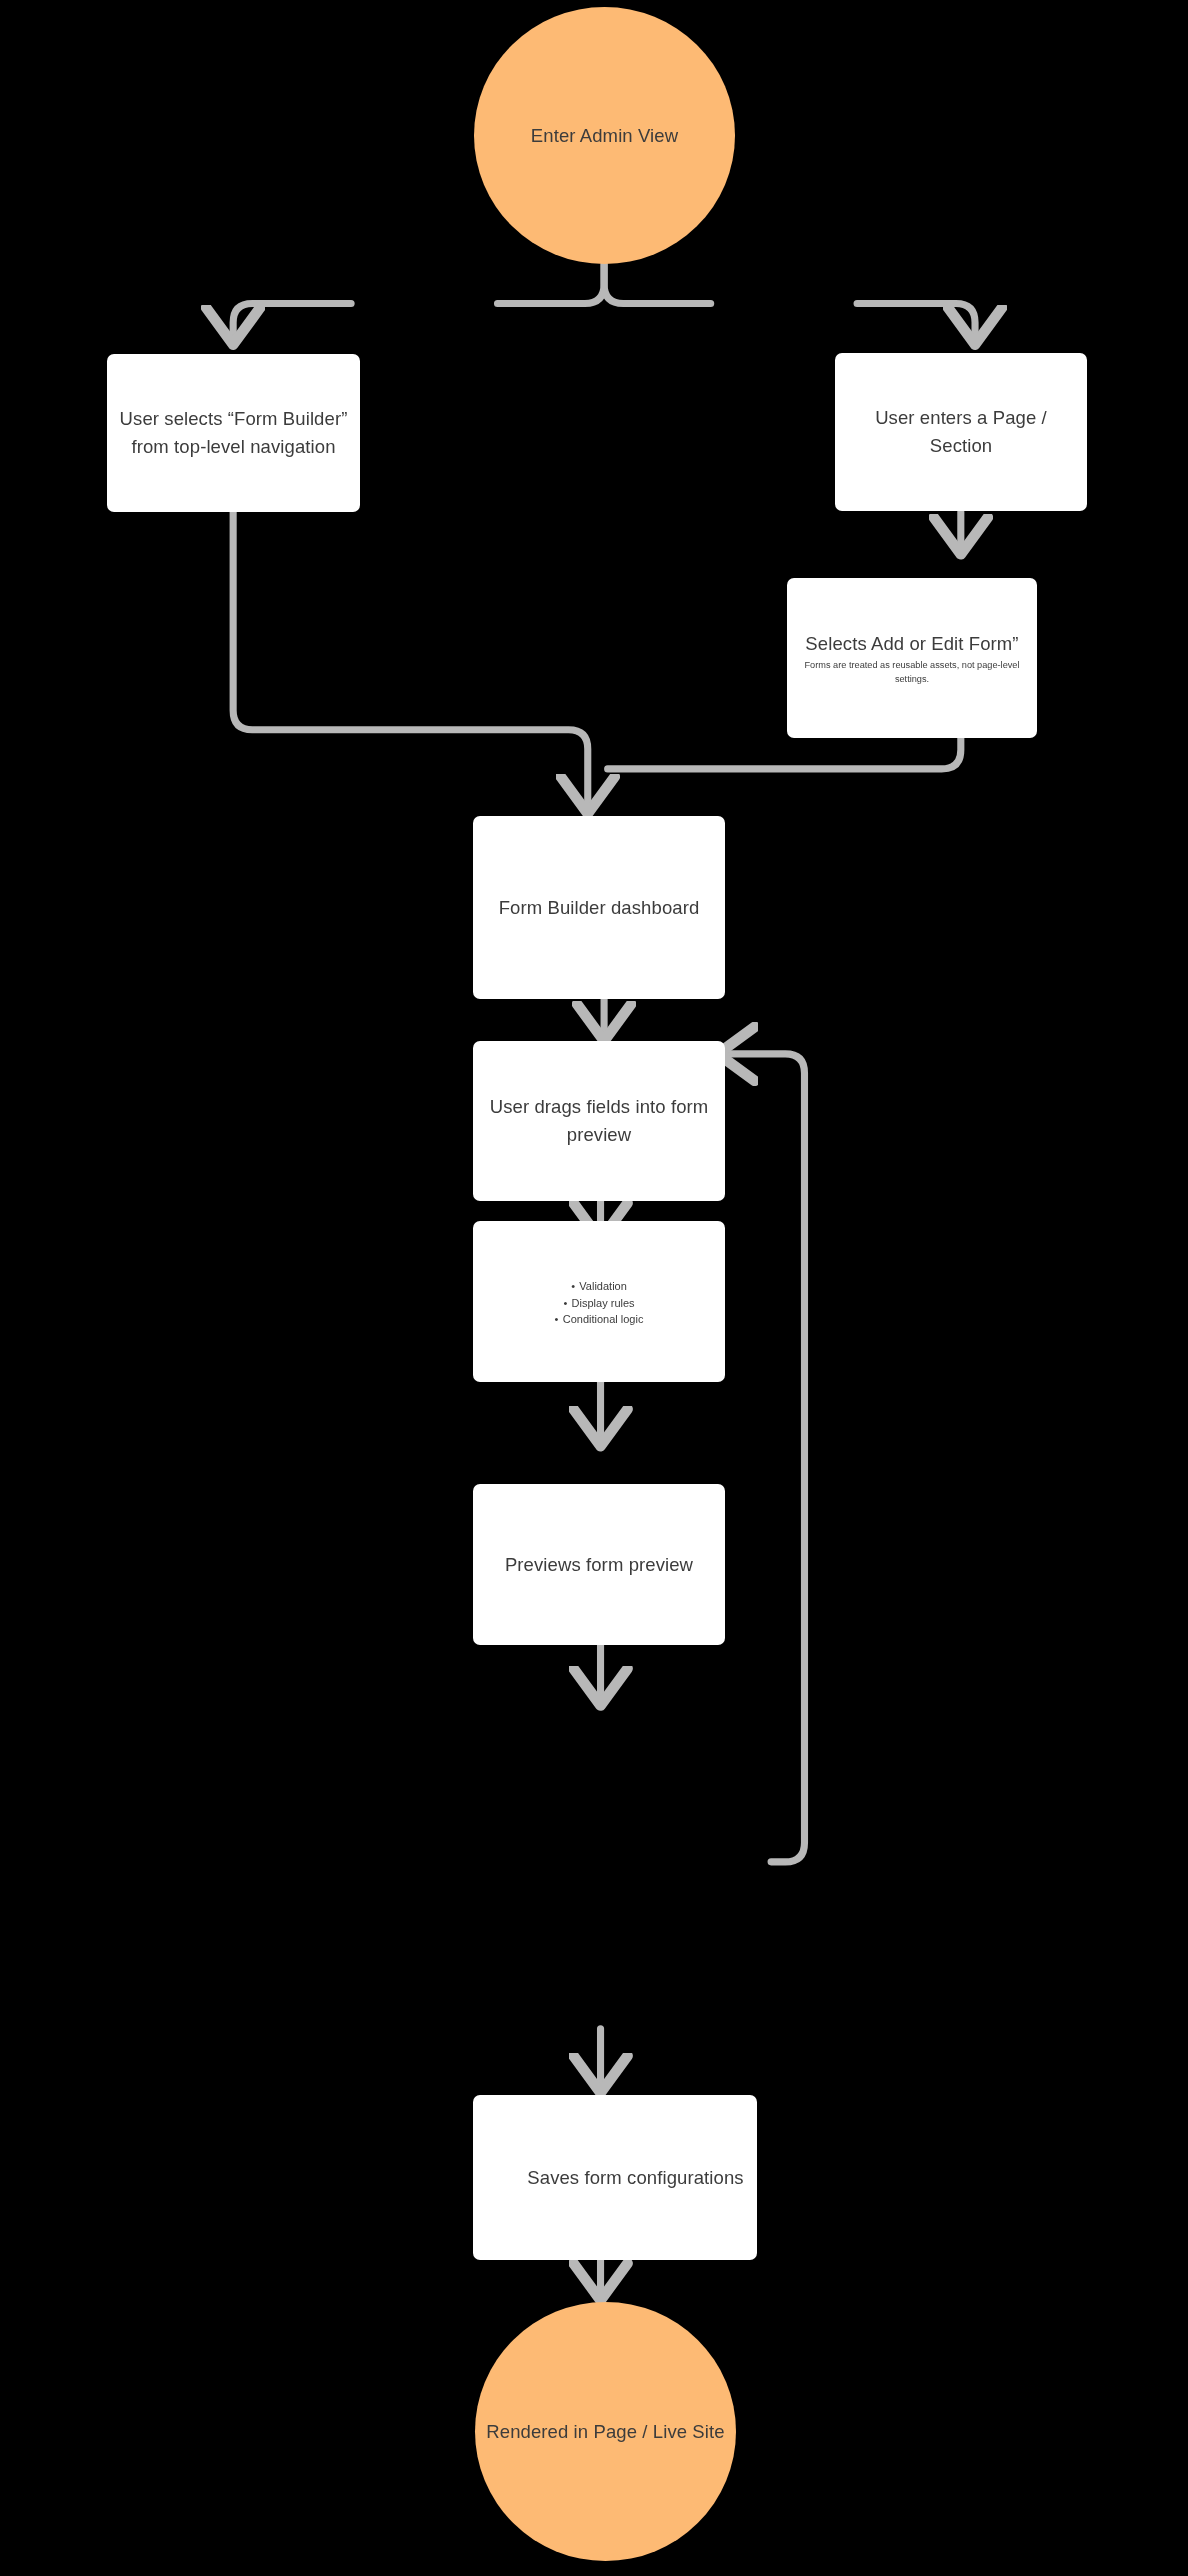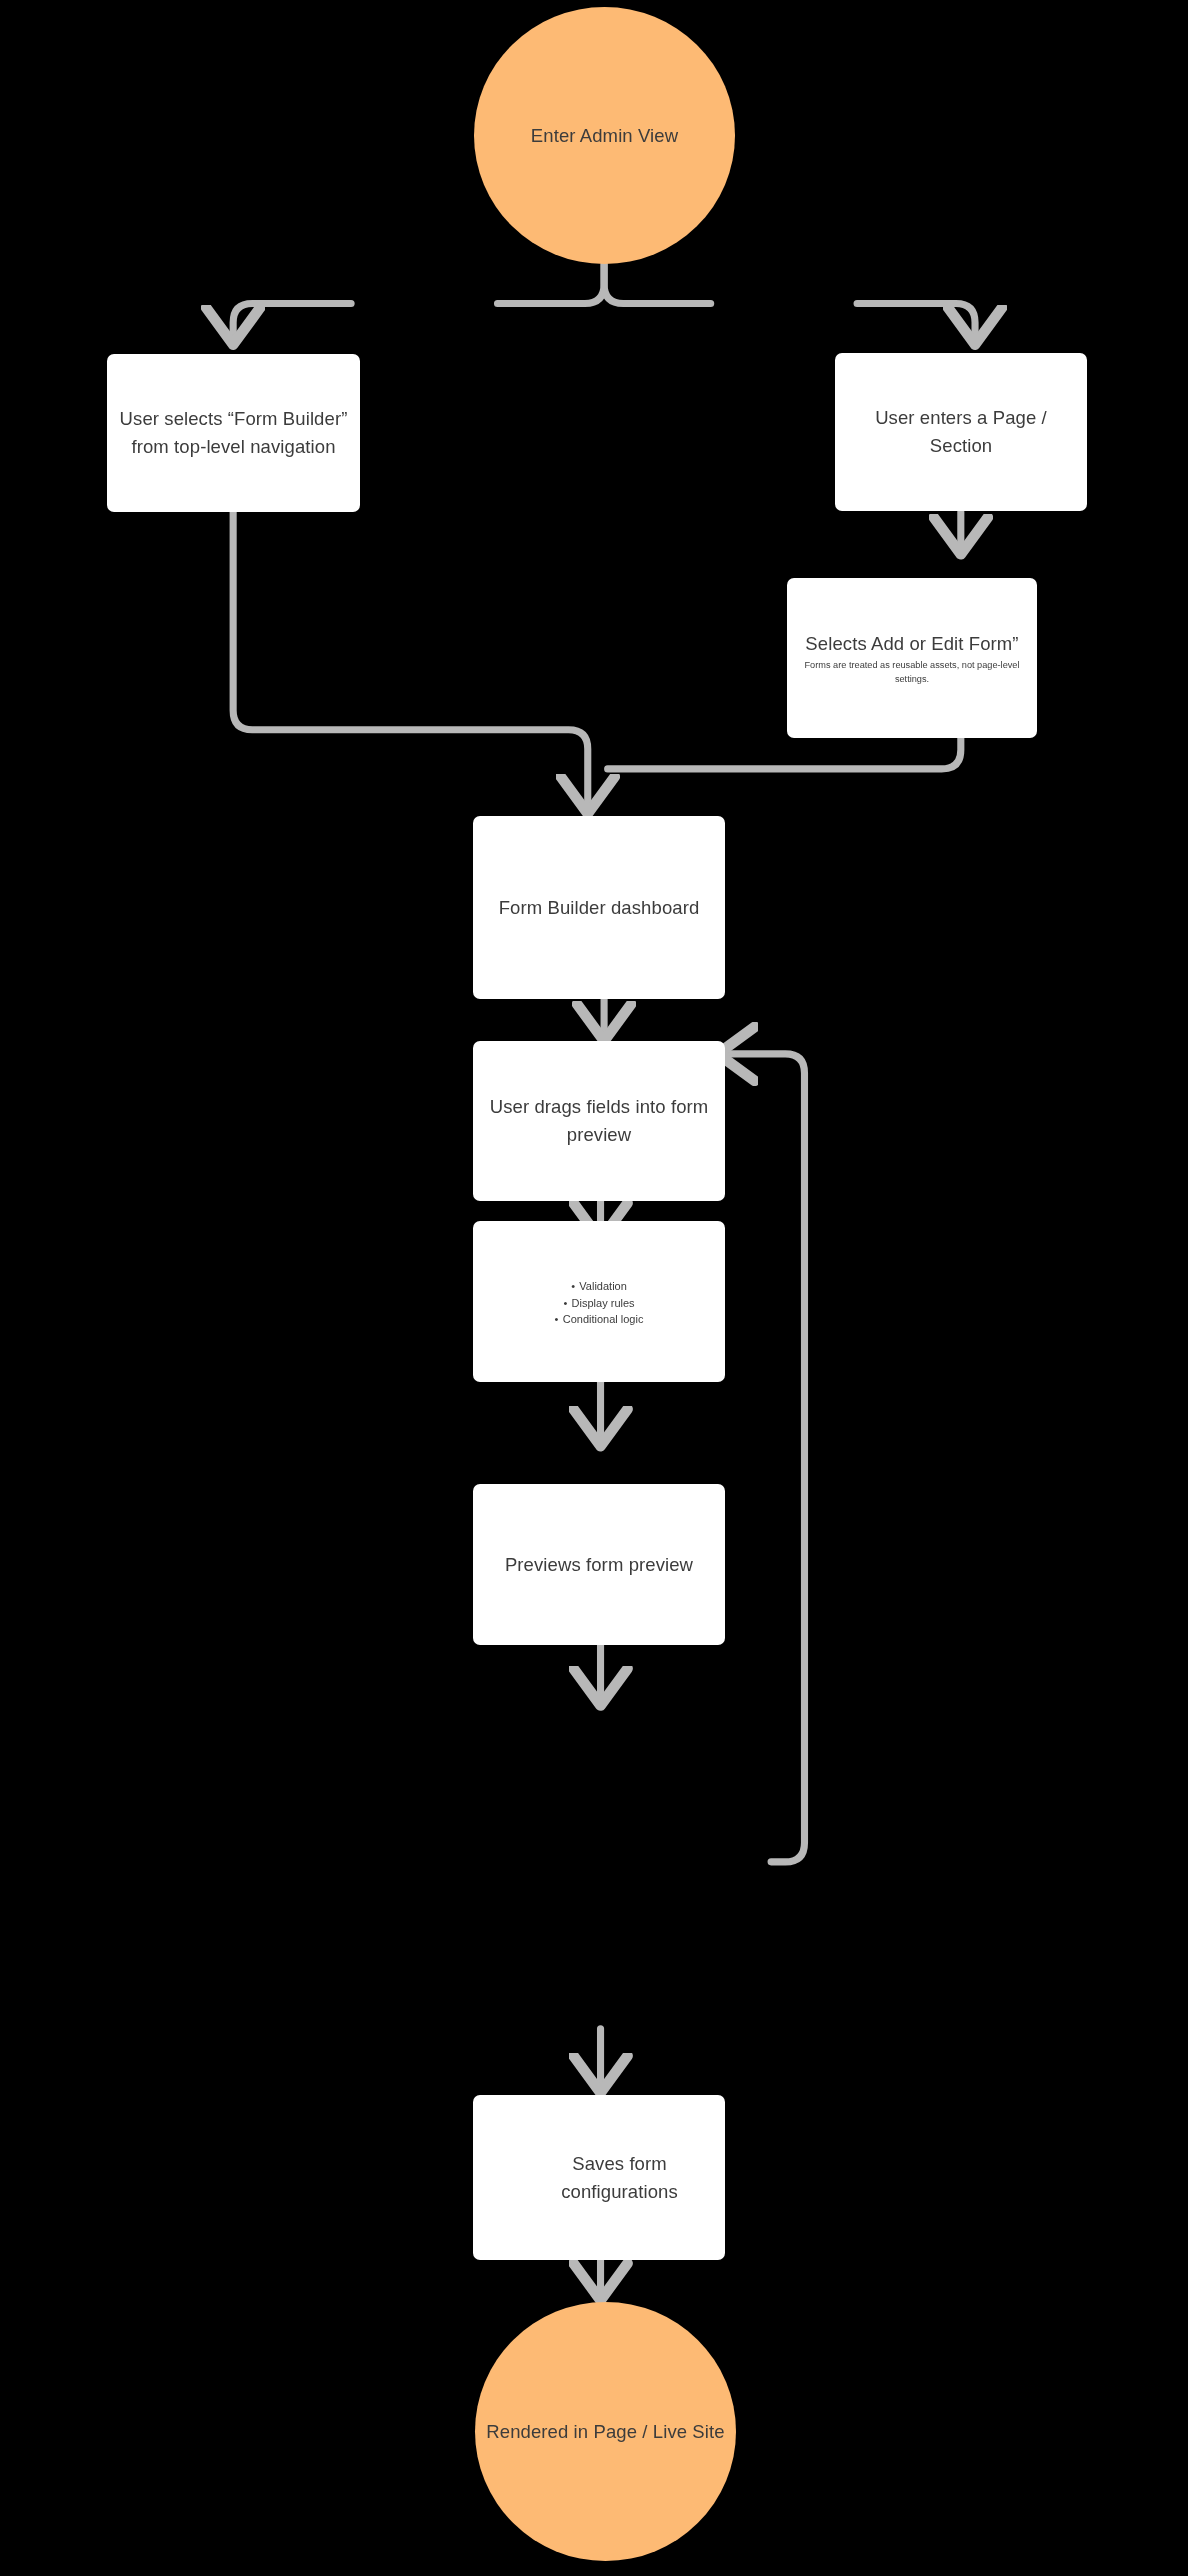--- a/index.html
+++ b/index.html
@@ -189,21 +189,21 @@
     </div>
   </div>
 
   <div class="node node-rect" style="left:473px; top:1484px; width:252px; height:161px;">
     <div class="node-body">
       <div class="node-title">Previews form preview</div>
     </div>
   </div>
 
 
-  <div class="node node-rect" style="left:473px; top:2095px; width:252px; height:165px;padding-left:41px;">
+  <div class="node node-rect" style="left:473px; top:2095px; width:284px; height:165px;padding-left:41px;">
     <div class="node-body">
       <div class="node-title">Saves form configurations</div>
     </div>
   </div>
 
   <div class="node node-circle" style="left:475px; top:2302px; width:261px; height:259px;">
     <div class="node-body">
       <div class="node-title">Rendered in Page / Live Site</div>
     </div>
   </div>

